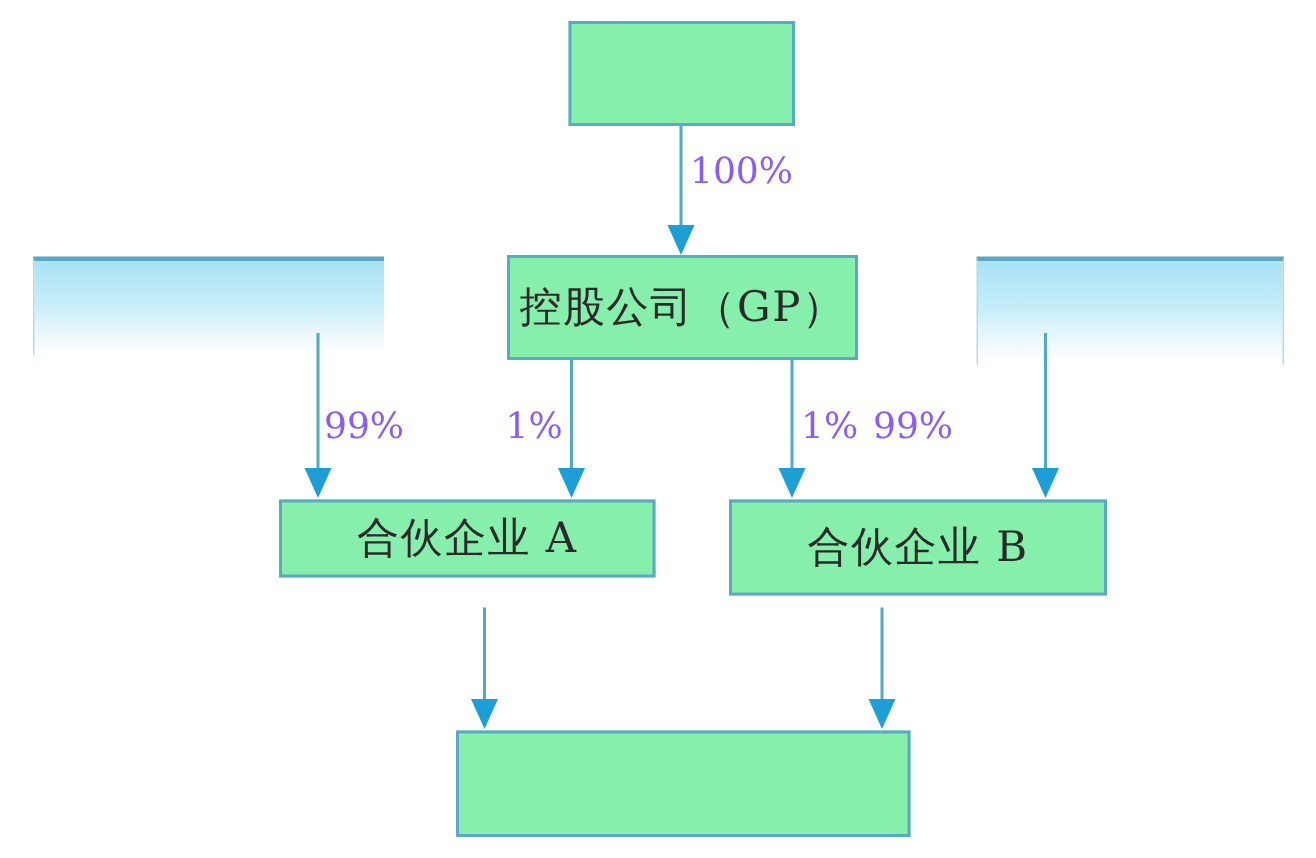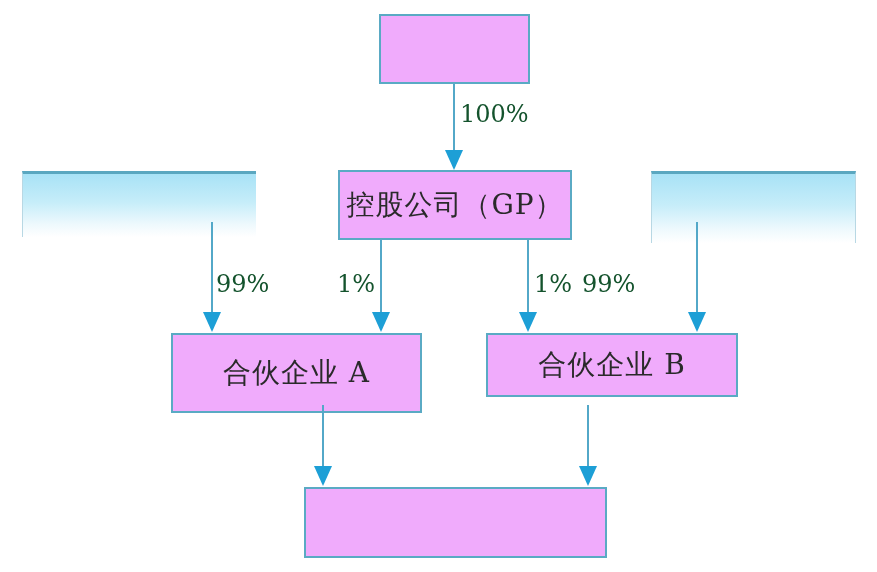--- a/index.html
+++ b/index.html
@@ -1,29 +1,29 @@
 <!DOCTYPE html>
 <html><head>
   <meta charset="utf-8">
   <style>
     html, body { margin: 0; padding: 0; background: #ffffff; }
     body { width: 877px; height: 572px; position: relative; overflow: hidden;
            font-family: "DejaVu Serif", "Liberation Serif", serif; color: #2a2a2a; }
-    .box { position: absolute; box-sizing: border-box; background: #f0abfc;
+    .box { position: absolute; box-sizing: border-box; background: #86efac;
            border: 2px solid #5aaac4; display: flex; align-items: center; justify-content: center; }
     .box .label { font-size: 28px; letter-spacing: 1px; color: #2a2a2a; white-space: nowrap; }
     .faded { position: absolute; box-sizing: border-box; border-top: 3px solid #5aa7c0;
              background: linear-gradient(to bottom, #a8e2f6 0%, #c6edf9 45%, #eef9fd 80%, #ffffff 100%); }
     .faded.left { border-left: 1px solid #b8d8e4; }
     .faded.right { border-left: 1px solid #b8d8e4; border-right: 1px solid #b8d8e4; }
     .line { position: absolute; background: #53a8c8; width: 2px; }
     .arrowhead { position: absolute; width: 0; height: 0;
                  border-left: 9px solid transparent; border-right: 9px solid transparent;
                  border-top: 20px solid #1d9fd6; }
-    .pct { position: absolute; font-size: 24px; color: #14532d; white-space: nowrap; }
+    .pct { position: absolute; font-size: 24px; color: #8b5cf6; white-space: nowrap; }
   </style>
 </head>
 <body>
 
 <div class="box" style="left:379px; top:14px; width:151px; height:70px;">
   <span class="label"></span>
 </div>
 
 <div class="line" style="left:453px; top:84px; height:78px;"></div>
 <div class="arrowhead" style="left:445px; top:150px;"></div>
@@ -50,21 +50,21 @@
 <div class="pct" style="left:337px; top:270px;">1%</div>
 
 <div class="line" style="left:527px; top:240px; height:82px;"></div>
 <div class="arrowhead" style="left:519px; top:312px;"></div>
 <div class="pct" style="left:534px; top:270px;">1%</div>
 
 <div class="line" style="left:696px; top:222px; height:100px;"></div>
 <div class="arrowhead" style="left:688px; top:312px;"></div>
 <div class="pct" style="left:582px; top:270px;">99%</div>
 
-<div class="box" style="left:171px; top:333px; width:251px; height:80px;">
+<div class="box" style="left:186px; top:333px; width:251px; height:52px;">
   <span class="label">合伙企业 A</span>
 </div>
 
 <div class="box" style="left:486px; top:333px; width:252px; height:64px;">
   <span class="label">合伙企业 B</span>
 </div>
 
 <div class="line" style="left:322px; top:405px; height:72px;"></div>
 <div class="arrowhead" style="left:314px; top:466px;"></div>
 

